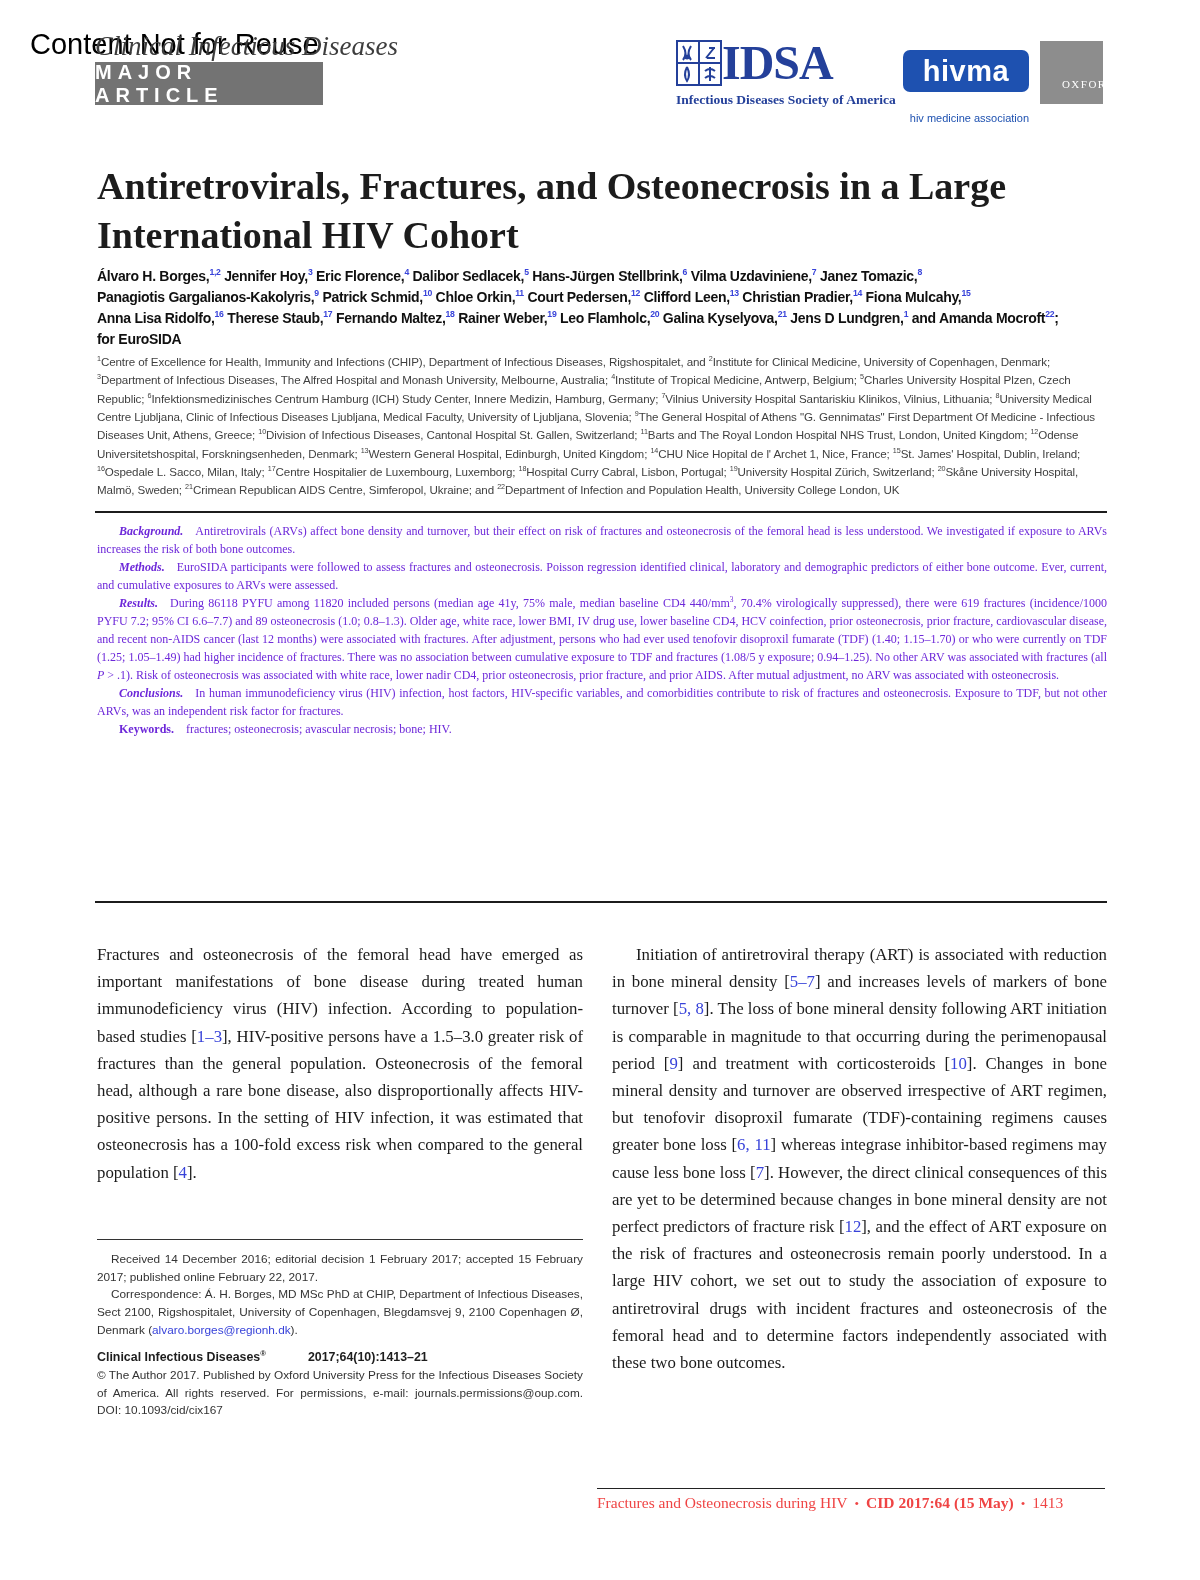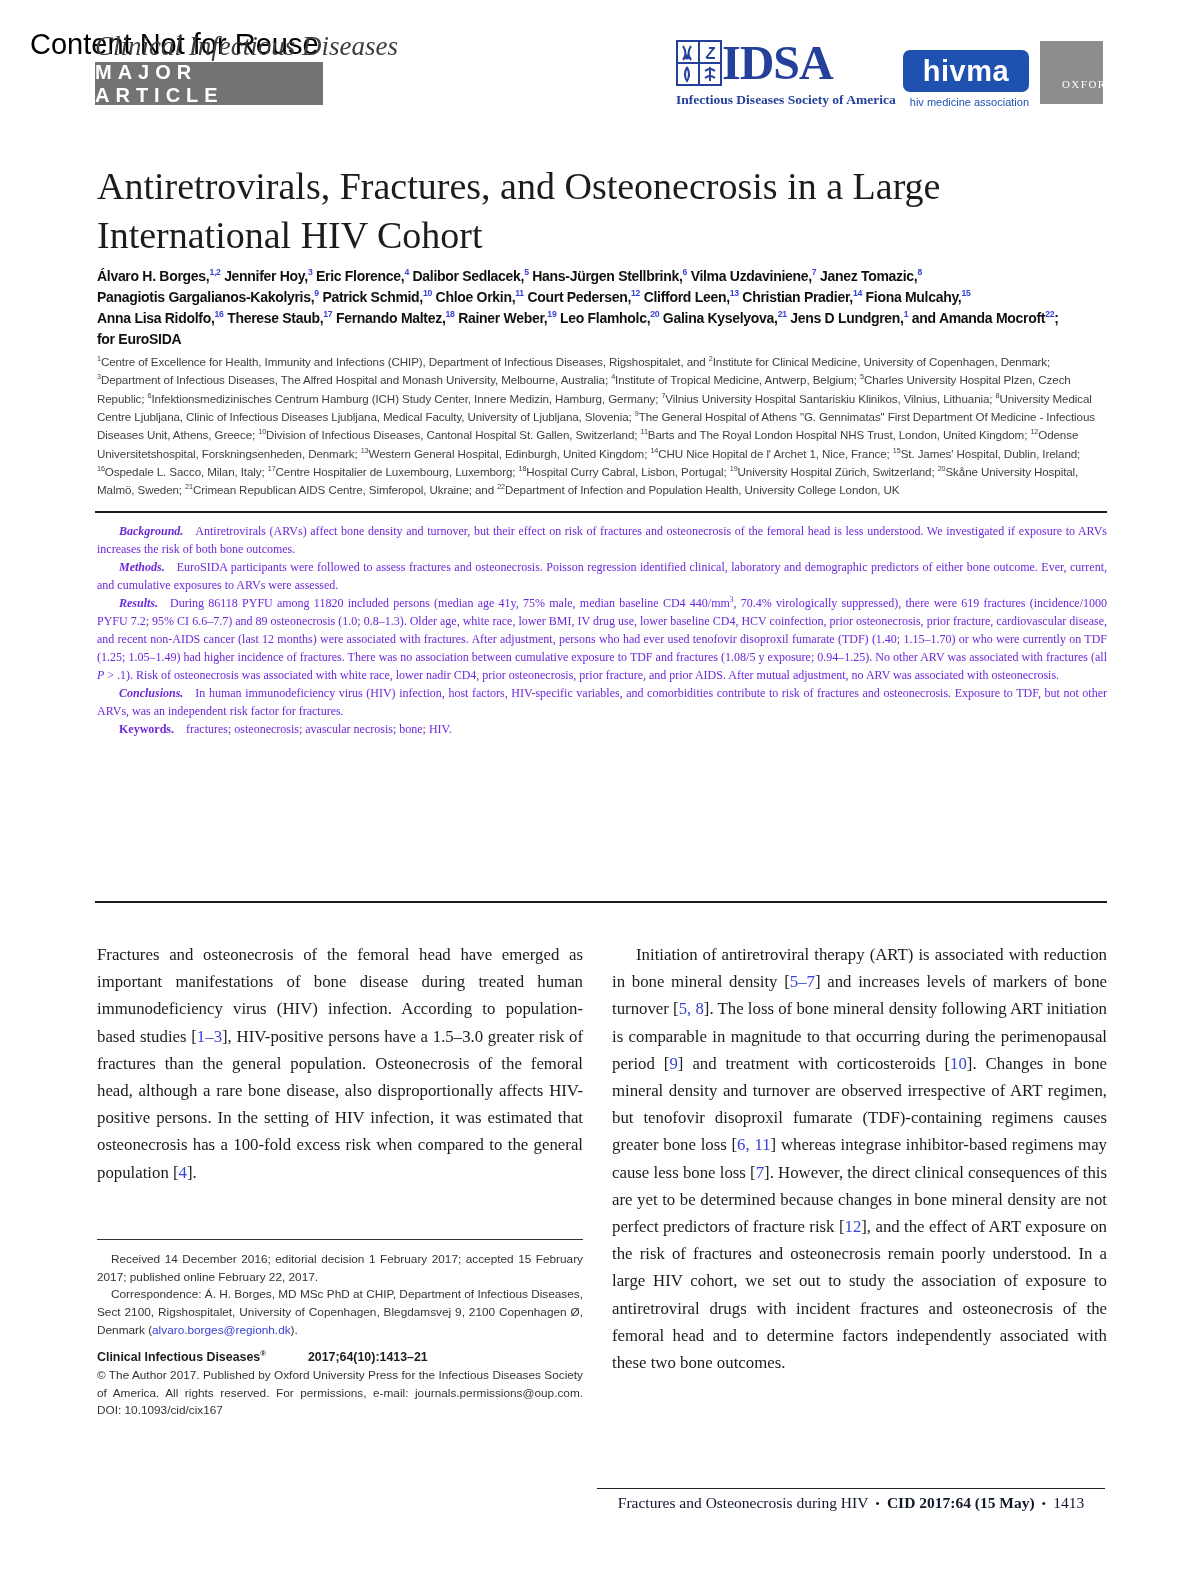--- a/index.html
+++ b/index.html
@@ -14,21 +14,21 @@
                display:flex; align-items:center; justify-content:center; }
 
   
   .idsa { position:absolute; left:676px; top:40px; }
   .idsa-row { display:flex; }
   .idsa-word { font-family:"Liberation Serif",serif; font-weight:bold; font-size:48px; line-height:46px; color:#24409a; letter-spacing:-1px; }
   .idsa-tag { font-family:"Liberation Serif",serif; font-weight:bold; font-size:13.5px; color:#24409a; margin-top:2px; white-space:nowrap; }
   .hivma { position:absolute; left:903px; top:50px; width:126px; text-align:right; }
   .hivma-box { background:#1e51b0; border-radius:7px; width:126px; height:42px; display:flex; align-items:center; justify-content:center;
                color:#fff; font-family:"Liberation Sans",sans-serif; font-weight:bold; font-size:29px; letter-spacing:0.5px; }
-  .hivma-tag { color:#1e51b0; font-family:"Liberation Sans",sans-serif; font-size:11px; margin-top:4px; white-space:nowrap; }
+  .hivma-tag { color:#1e51b0; font-family:"Liberation Sans",sans-serif; font-size:11px; margin-top:20px; white-space:nowrap; }
   .oxford-box { position:absolute; left:1040px; top:41px; width:63px; height:63px; background:#8d8d8d; color:#ffffff;
                 display:flex; align-items:flex-end; justify-content:center; padding-bottom:14px; box-sizing:border-box;
                 font-family:"Liberation Serif",serif; font-size:11px; letter-spacing:1.5px;padding-left:35px; }
 
   
   .title { position:absolute; left:97px; top:162px; width:980px; font-size:38px; line-height:1.3; color:#1c1c1c; }
   .authors { position:absolute; left:97px; top:266px; width:1040px; font-family:"Liberation Sans",sans-serif; font-weight:bold;
              font-size:14px; line-height:1.5; color:#101010; letter-spacing:-0.3px; }
   .authors sup.b { color:#3742d9; }
   sup { font-size:62%; line-height:0; }
@@ -59,21 +59,21 @@
                font-size:11.8px; line-height:1.5; color:#333; text-align:justify; }
   .footnotes p { margin:0; text-indent:14px; }
   .fn-cid { text-indent:0 !important; margin-top:9px !important; font-weight:bold; font-size:12.4px; color:#1d1d1d; }
   .fn-cite { margin-left:42px; }
   .fn-copy { text-indent:0 !important; }
 
   .lnk { color:#3742d9; }
 
   
   .footer-rule { position:absolute; left:597px; top:1488px; width:508px; border-top:1.5px solid #222; }
-  .footer { position:absolute; left:597px; top:1494px; width:508px; text-align:center; font-size:15.5px; color:#0f172a; white-space:nowrap; }
+  .footer { position:absolute; left:597px; top:1494px; width:508px; text-align:left; font-size:15.5px; color:#ef4444; white-space:nowrap; }
   .footer .bullet { margin:0 7px; font-size:13px; }
   .footer .bold { font-weight:bold; }
 </style>
 </head>
 <body>
 
 <div class="page">
 
   <div class="watermark">Content Not for Reuse</div>
   <div class="journal-italic">Clinical Infectious Diseases</div>
@@ -98,21 +98,21 @@
     <div class="idsa-tag">Infectious Diseases Society of America</div>
   </div>
 
   <div class="hivma">
     <div class="hivma-box">hivma</div>
     <div class="hivma-tag">hiv medicine association</div>
   </div>
 
   <div class="oxford-box">OXFORD</div>
 
-  <h1 class="title" style="margin:0; font-weight:normal;">
+  <h1 class="title" style="margin:0; font-weight:bold;">
     <span>Antiretrovirals, Fractures, and Osteonecrosis in a Large</span><br>
     <span>International HIV Cohort</span>
   </h1>
 
   <div class="authors">
     <div>Álvaro H. Borges,<sup class="b">1,2</sup> Jennifer Hoy,<sup class="b">3</sup> Eric Florence,<sup class="b">4</sup> Dalibor Sedlacek,<sup class="b">5</sup> Hans-Jürgen Stellbrink,<sup class="b">6</sup> Vilma Uzdaviniene,<sup class="b">7</sup> Janez Tomazic,<sup class="b">8</sup></div>
     <div>Panagiotis Gargalianos-Kakolyris,<sup class="b">9</sup> Patrick Schmid,<sup class="b">10</sup> Chloe Orkin,<sup class="b">11</sup> Court Pedersen,<sup class="b">12</sup> Clifford Leen,<sup class="b">13</sup> Christian Pradier,<sup class="b">14</sup> Fiona Mulcahy,<sup class="b">15</sup></div>
     <div>Anna Lisa Ridolfo,<sup class="b">16</sup> Therese Staub,<sup class="b">17</sup> Fernando Maltez,<sup class="b">18</sup> Rainer Weber,<sup class="b">19</sup> Leo Flamholc,<sup class="b">20</sup> Galina Kyselyova,<sup class="b">21</sup> Jens D Lundgren,<sup class="b">1</sup> and Amanda Mocroft<sup class="b">22</sup>;</div>
     <div>for EuroSIDA</div>
   </div>

